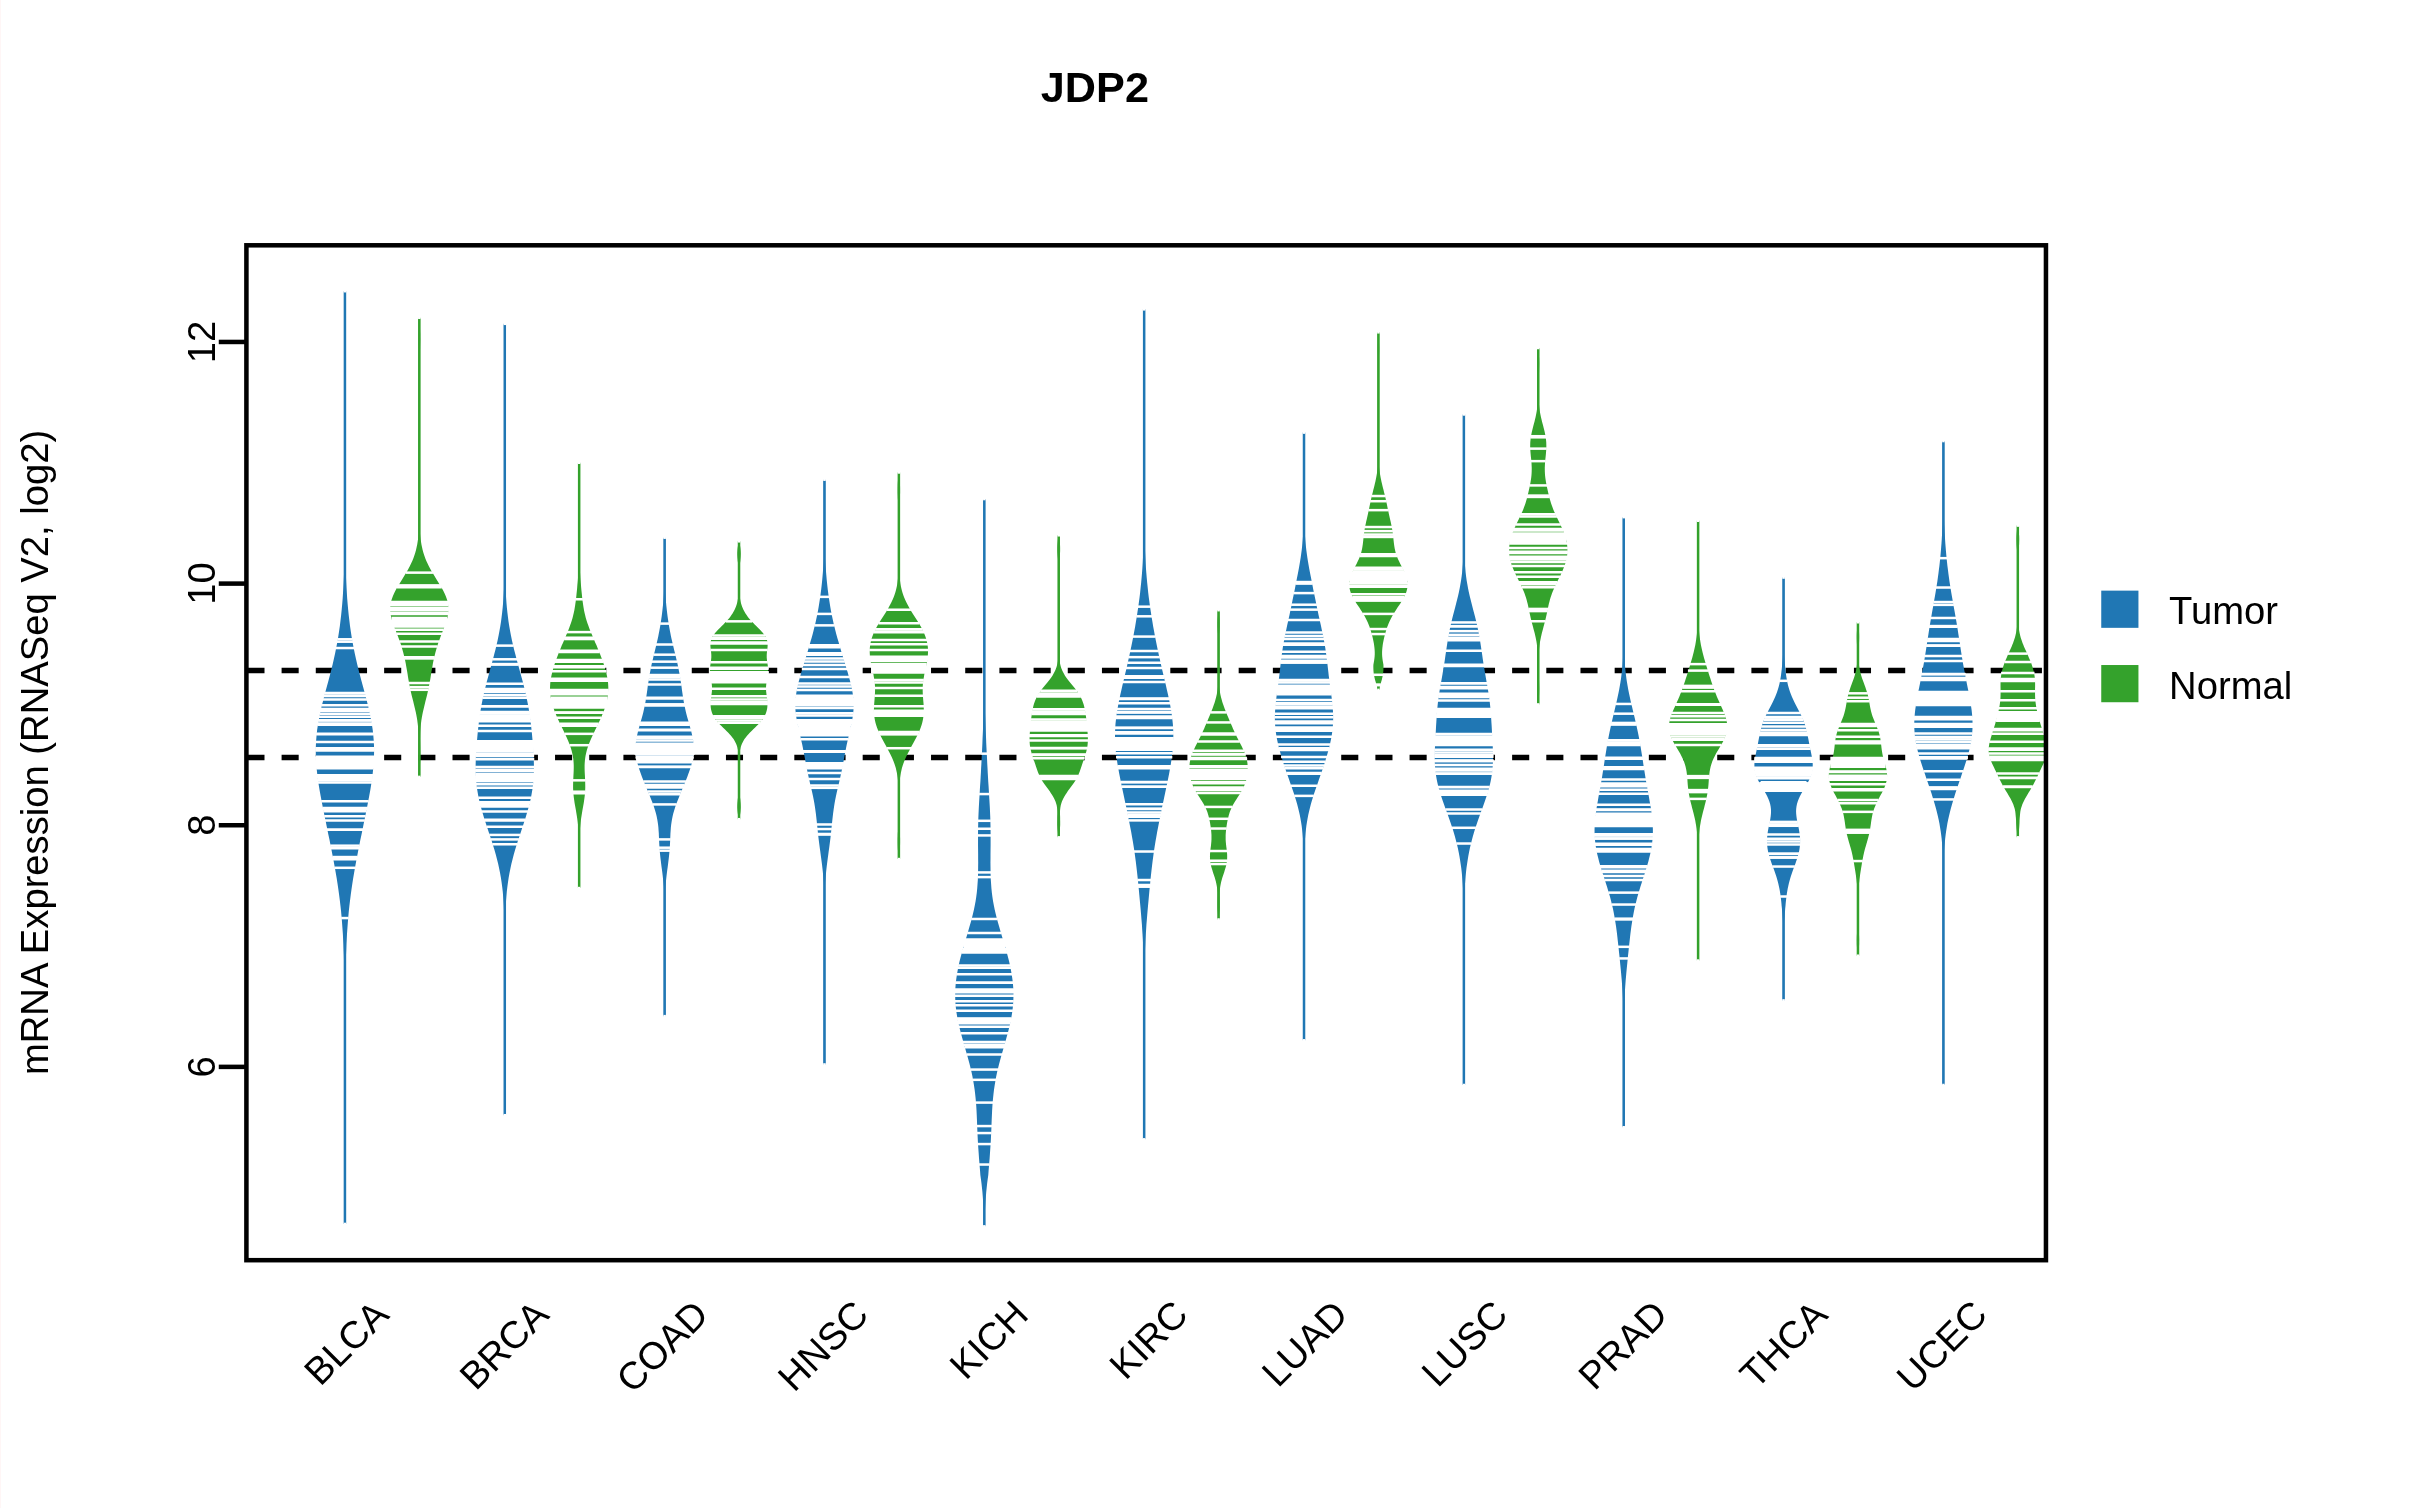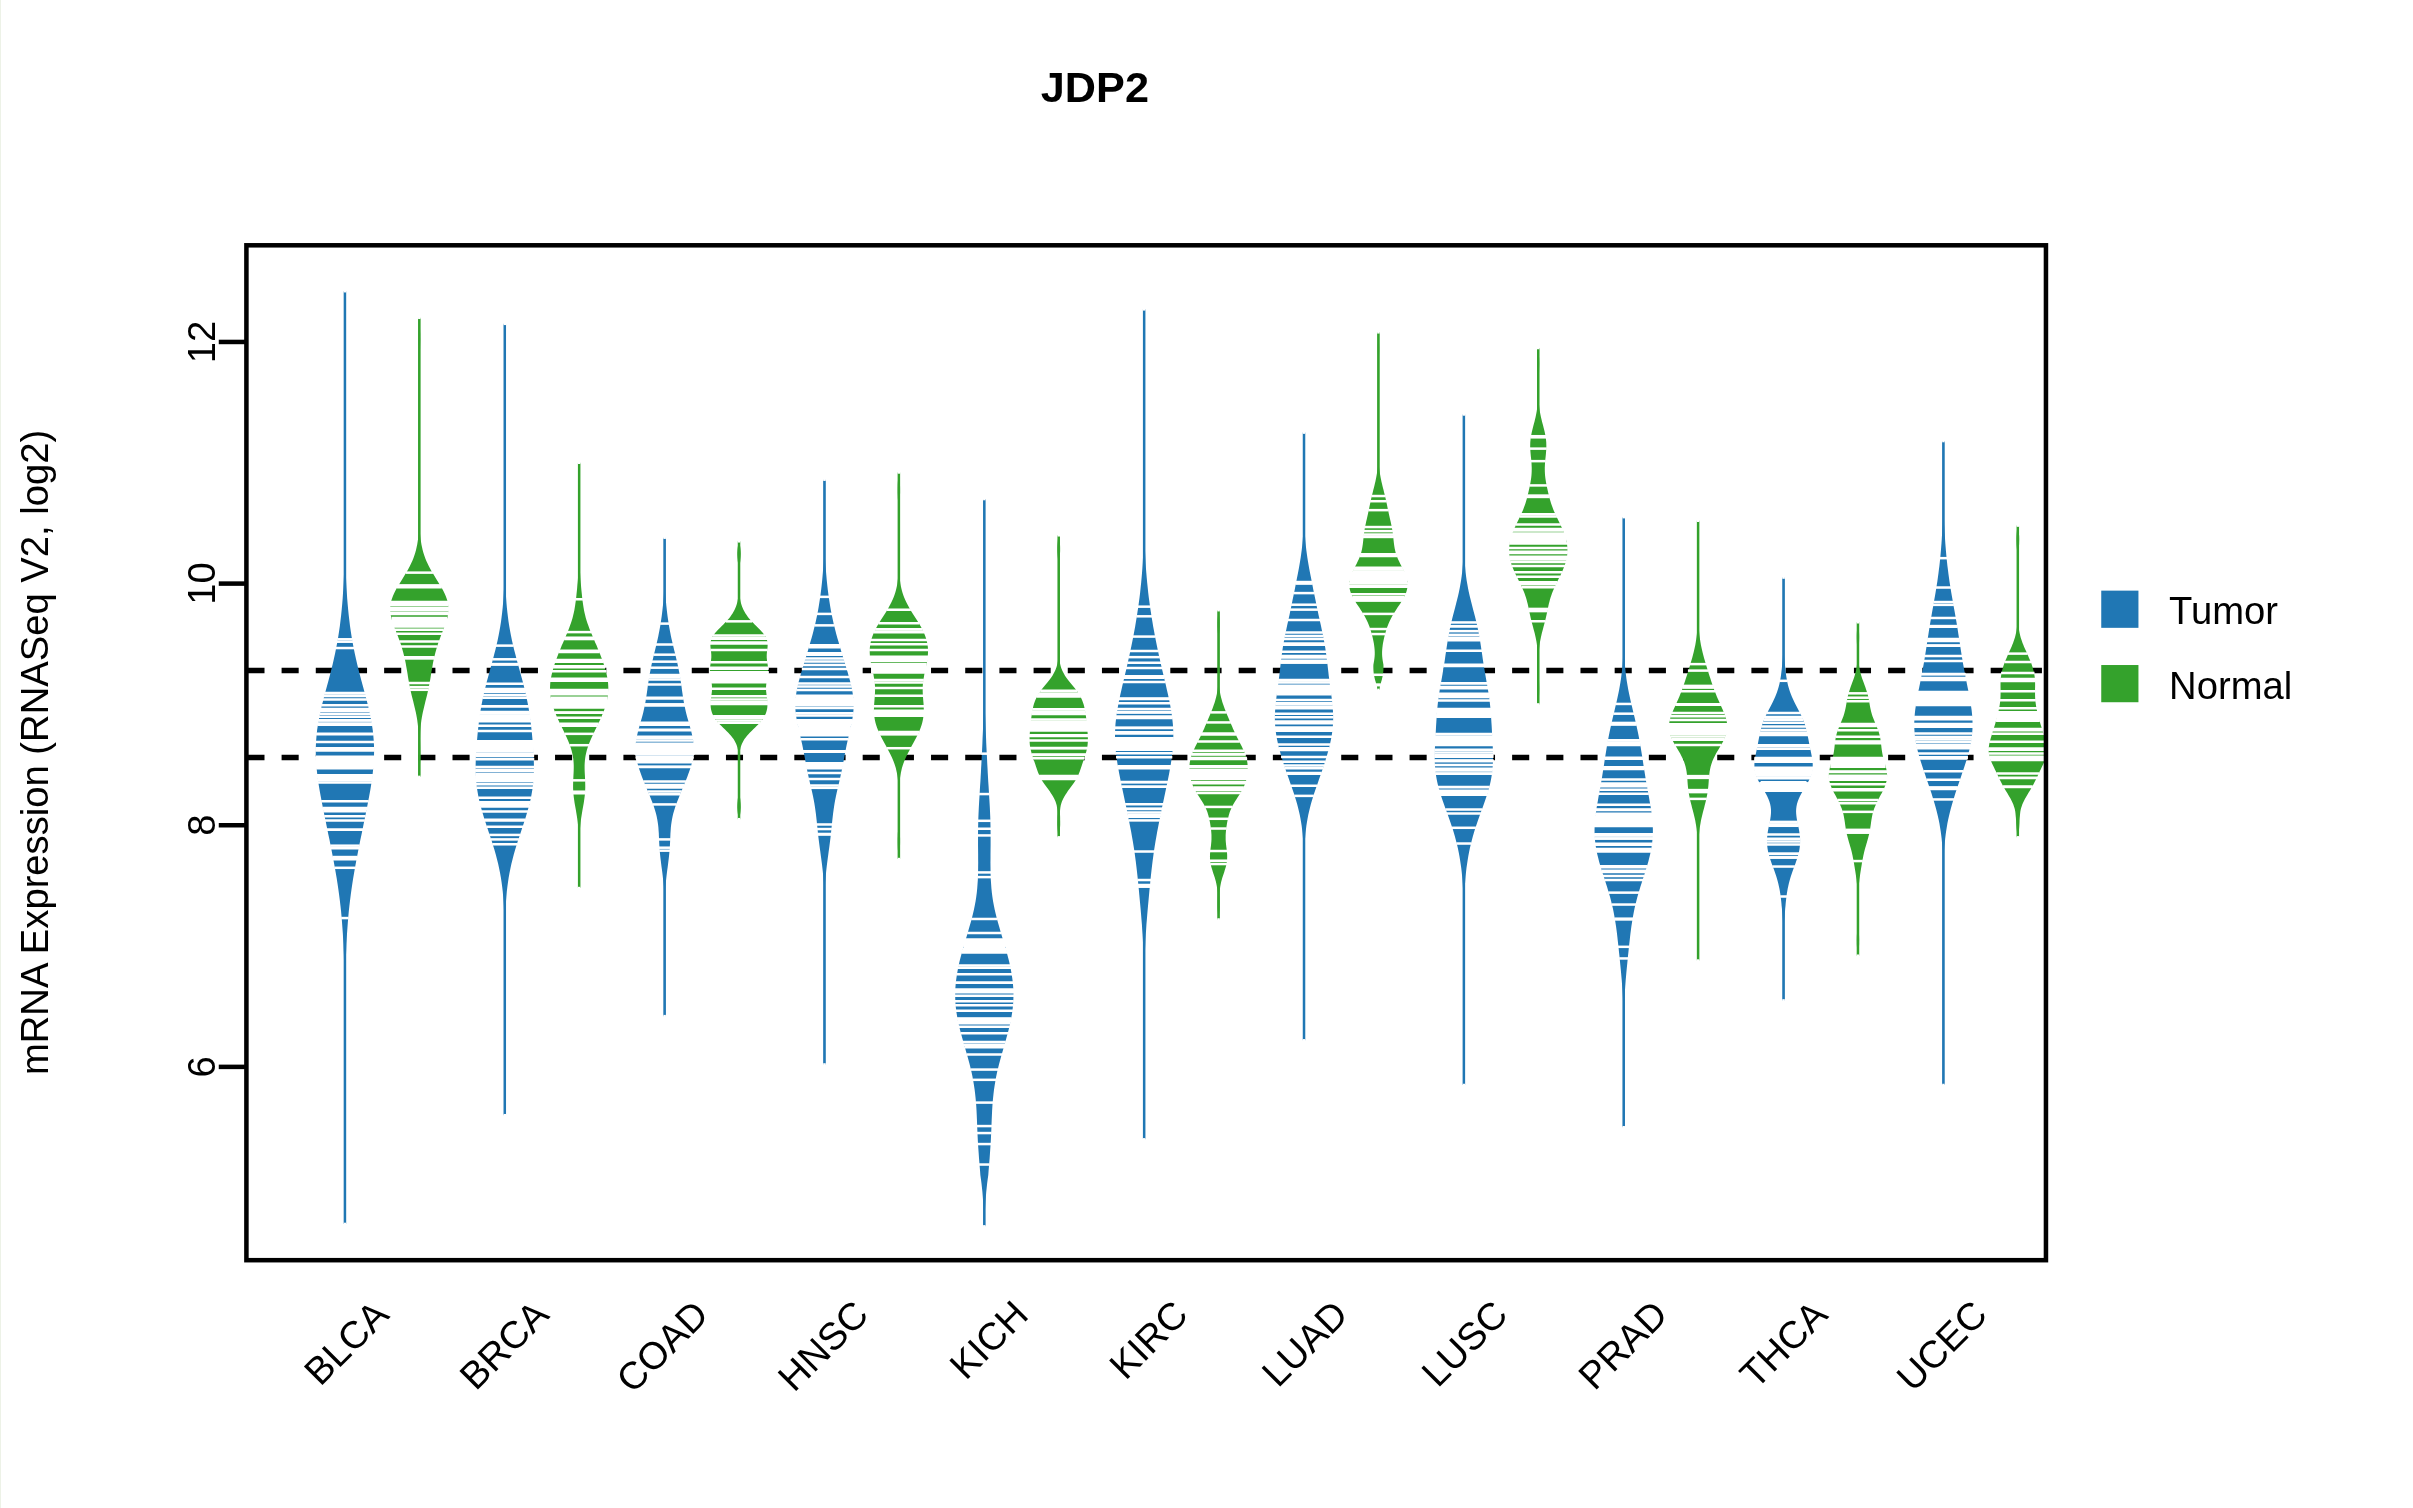--- a/index.html
+++ b/index.html
@@ -10,21 +10,21 @@
   body {
     width: 2413px;
     height: 1508px;
     font-family: "Liberation Sans", sans-serif;
     overflow: hidden;
   }
   #root {
     position: relative;
     width: 2399px;
     height: 1508px;
-    background: #4d7c0f;
+    background: #fca5a5;
   }
   svg.plot {
     position: absolute;
     left: 0;
     top: 0;
     width: 2413px;
     height: 1508px;
     display: block;
   }
   .title-text {

